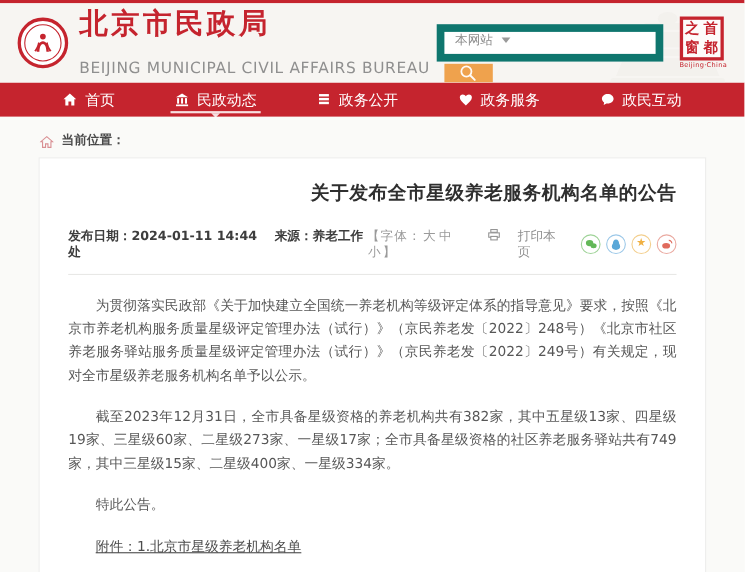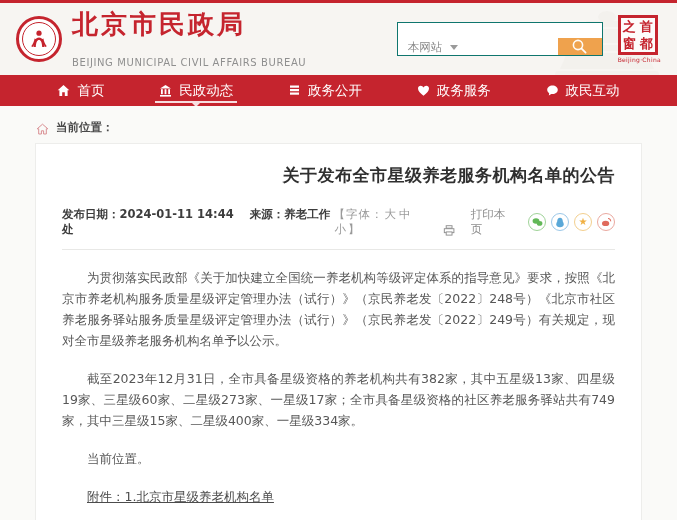--- a/index.html
+++ b/index.html
@@ -22,27 +22,27 @@
   .logo-wrap { display:flex; align-items:center; gap:10px; z-index:2; cursor:pointer; }
   .emblem {
     width:46px; height:46px; border:3px solid #c5242e; border-radius:50%;
     background:#fff; display:flex; align-items:center; justify-content:center; flex-shrink:0;
   }
   .emblem-inner {
     width:34px; height:34px; border:1px solid #c5242e; border-radius:50%;
     display:flex; align-items:center; justify-content:center;
   }
   .site-name { font-size:26px; font-weight:bold; color:#c5242e; letter-spacing:3px; line-height:1.15; }
-  .site-name-en { font-size:10px; color:#8f8f8f; letter-spacing:.6px; margin-top:17px; }
+  .site-name-en { font-size:14px; color:#8f8f8f; letter-spacing:.6px; margin-top:17px; }
 
   
   .search-area { margin-left:auto; display:flex; align-items:center; z-index:2; }
   .search-box {
-    display:flex; align-items:flex-end; width:206px; height:34px;
-    background:#fff; border:1px solid #0f766e;
+    display:flex; align-items:flex-start; width:206px; height:34px;
+    background:#fff; border:7px solid #0f766e;flex-direction:column;
   }
   .search-scope {
     display:flex; align-items:center; gap:8px; padding:0 10px;
     font-size:11.5px; color:#8a8a8a; cursor:pointer; white-space:nowrap;
   }
   .caret { width:0; height:0; border-left:4px solid transparent; border-right:4px solid transparent; border-top:5px solid #9a9a9a; }
   .search-input { flex:1; border:none; outline:none; font-size:12px; min-width:10px; background:transparent; }
   .search-btn {
     width:44px; border:none; background:#efa24d; cursor:pointer;
     display:flex; align-items:center; justify-content:center;
@@ -94,21 +94,21 @@
   .article-title { font-size:17px; font-weight:bold; color:#2f2f2f; text-align:right; letter-spacing:.5px; }
   .article-meta {
     margin-top:20px; display:flex; align-items:center; justify-content:space-between;
     font-size:11.5px; color:#4a4a4a;
   }
   .meta-left { font-weight:bold; color:#3d3d3d; }
   .meta-left .val { margin-right:16px; }
   .meta-right { display:flex; align-items:center; gap:8px; color:#9a9a9a; font-weight:normal; }
   .font-widget { letter-spacing:1px; }
   .font-size-opt { cursor:pointer; color:#9a9a9a; margin:0 1px; }
-  .print-btn { display:flex; align-items:flex-end; gap:16px; cursor:pointer; color:#8f8f8f; }
+  .print-btn { display:flex; align-items:flex-start; gap:16px; cursor:pointer; color:#8f8f8f; }
   .share-icons { display:flex; align-items:center; gap:5px; margin-left:6px; }
   .share {
     width:18px; height:18px; border-radius:50%; display:flex; align-items:center;
     justify-content:center; cursor:pointer; font-size:10px; line-height:1; background:#fff;
   }
   .share.wechat { border:1px solid #9fd398; color:#63b858; }
   .share.qq     { border:1px solid #9cc8e8; color:#5aa8d8; }
   .share.qzone  { border:1px solid #f3cf8e; color:#f0b042; }
   .share.weibo  { border:1px solid #eaa9a0; color:#e06b5d; }
   .divider { margin-top:12px; border:none; border-top:1px solid #e8e8e6; }
@@ -282,19 +282,19 @@
           </span>
         </span>
       </span>
     </div>
 
     <hr class="divider">
 
     <article class="article-body">
       <p>为贯彻落实民政部《关于加快建立全国统一养老机构等级评定体系的指导意见》要求，按照《北京市养老机构服务质量星级评定管理办法（试行）》（京民养老发〔2022〕248号）《北京市社区养老服务驿站服务质量星级评定管理办法（试行）》（京民养老发〔2022〕249号）有关规定，现对全市星级养老服务机构名单予以公示。</p>
       <p>截至2023年12月31日，全市具备星级资格的养老机构共有382家，其中五星级13家、四星级19家、三星级60家、二星级273家、一星级17家；全市具备星级资格的社区养老服务驿站共有749家，其中三星级15家、二星级400家、一星级334家。</p>
-      <p>当前位置。</p>
+      <p>特此公告。</p>
       <p class="attachment"><a>附件：1.北京市星级养老机构名单</a></p>
 
     </article>
   </main>
 
 </div>
 
 </body></html>

